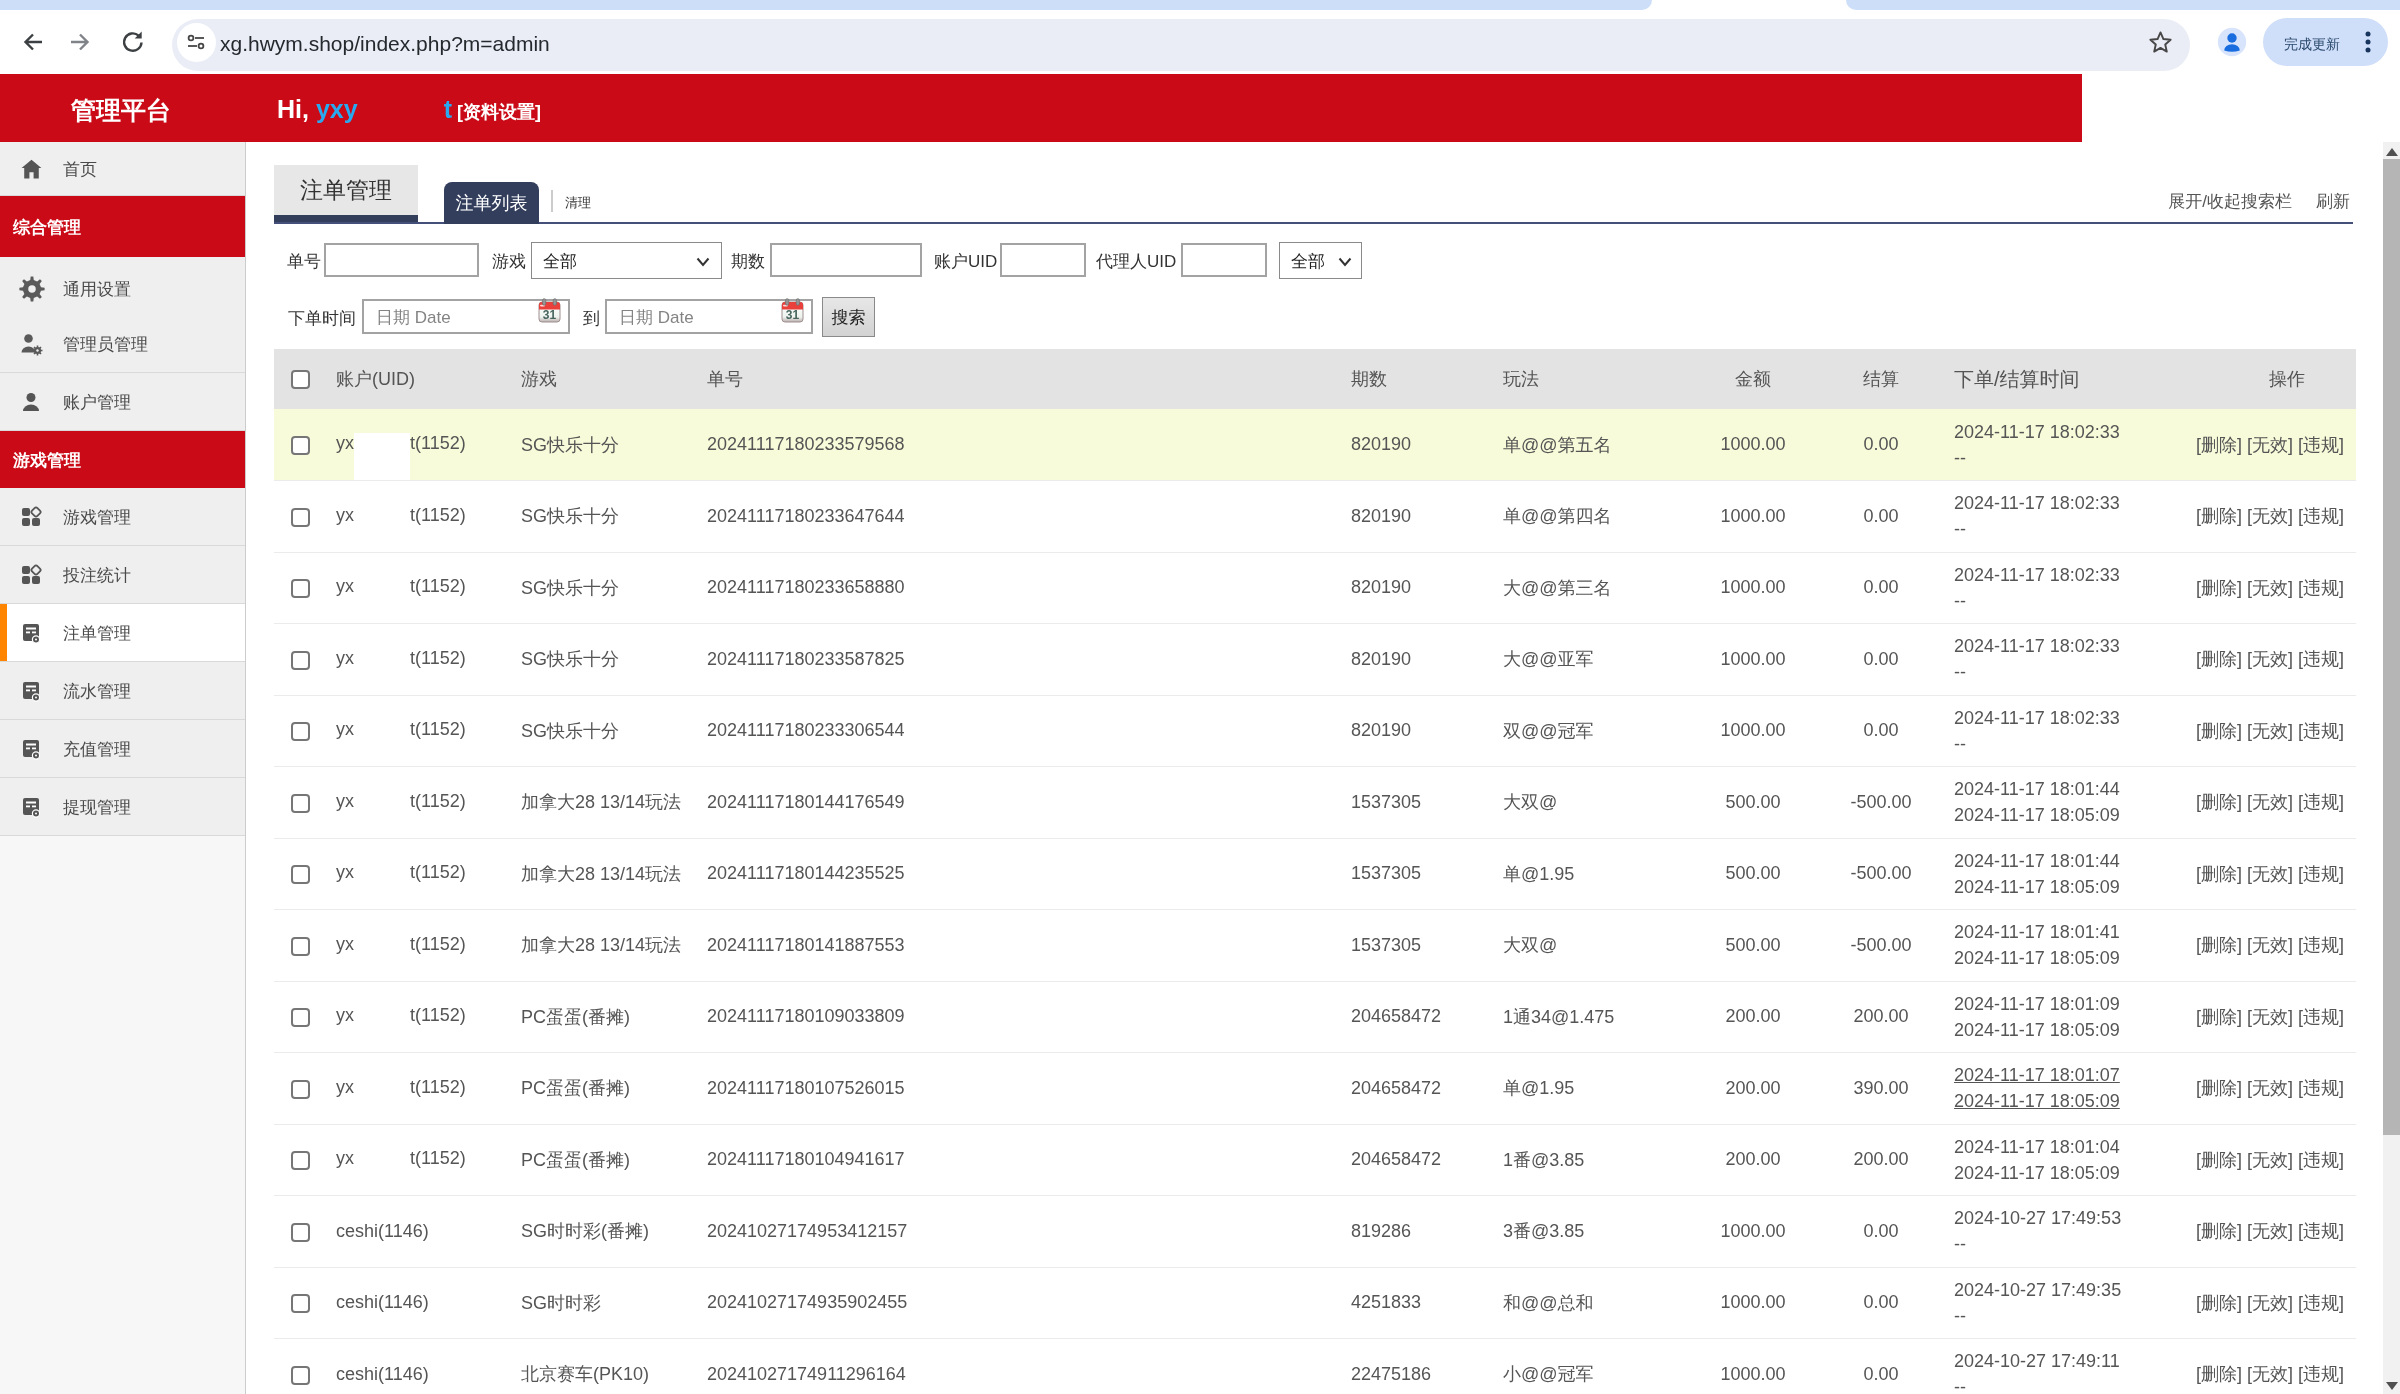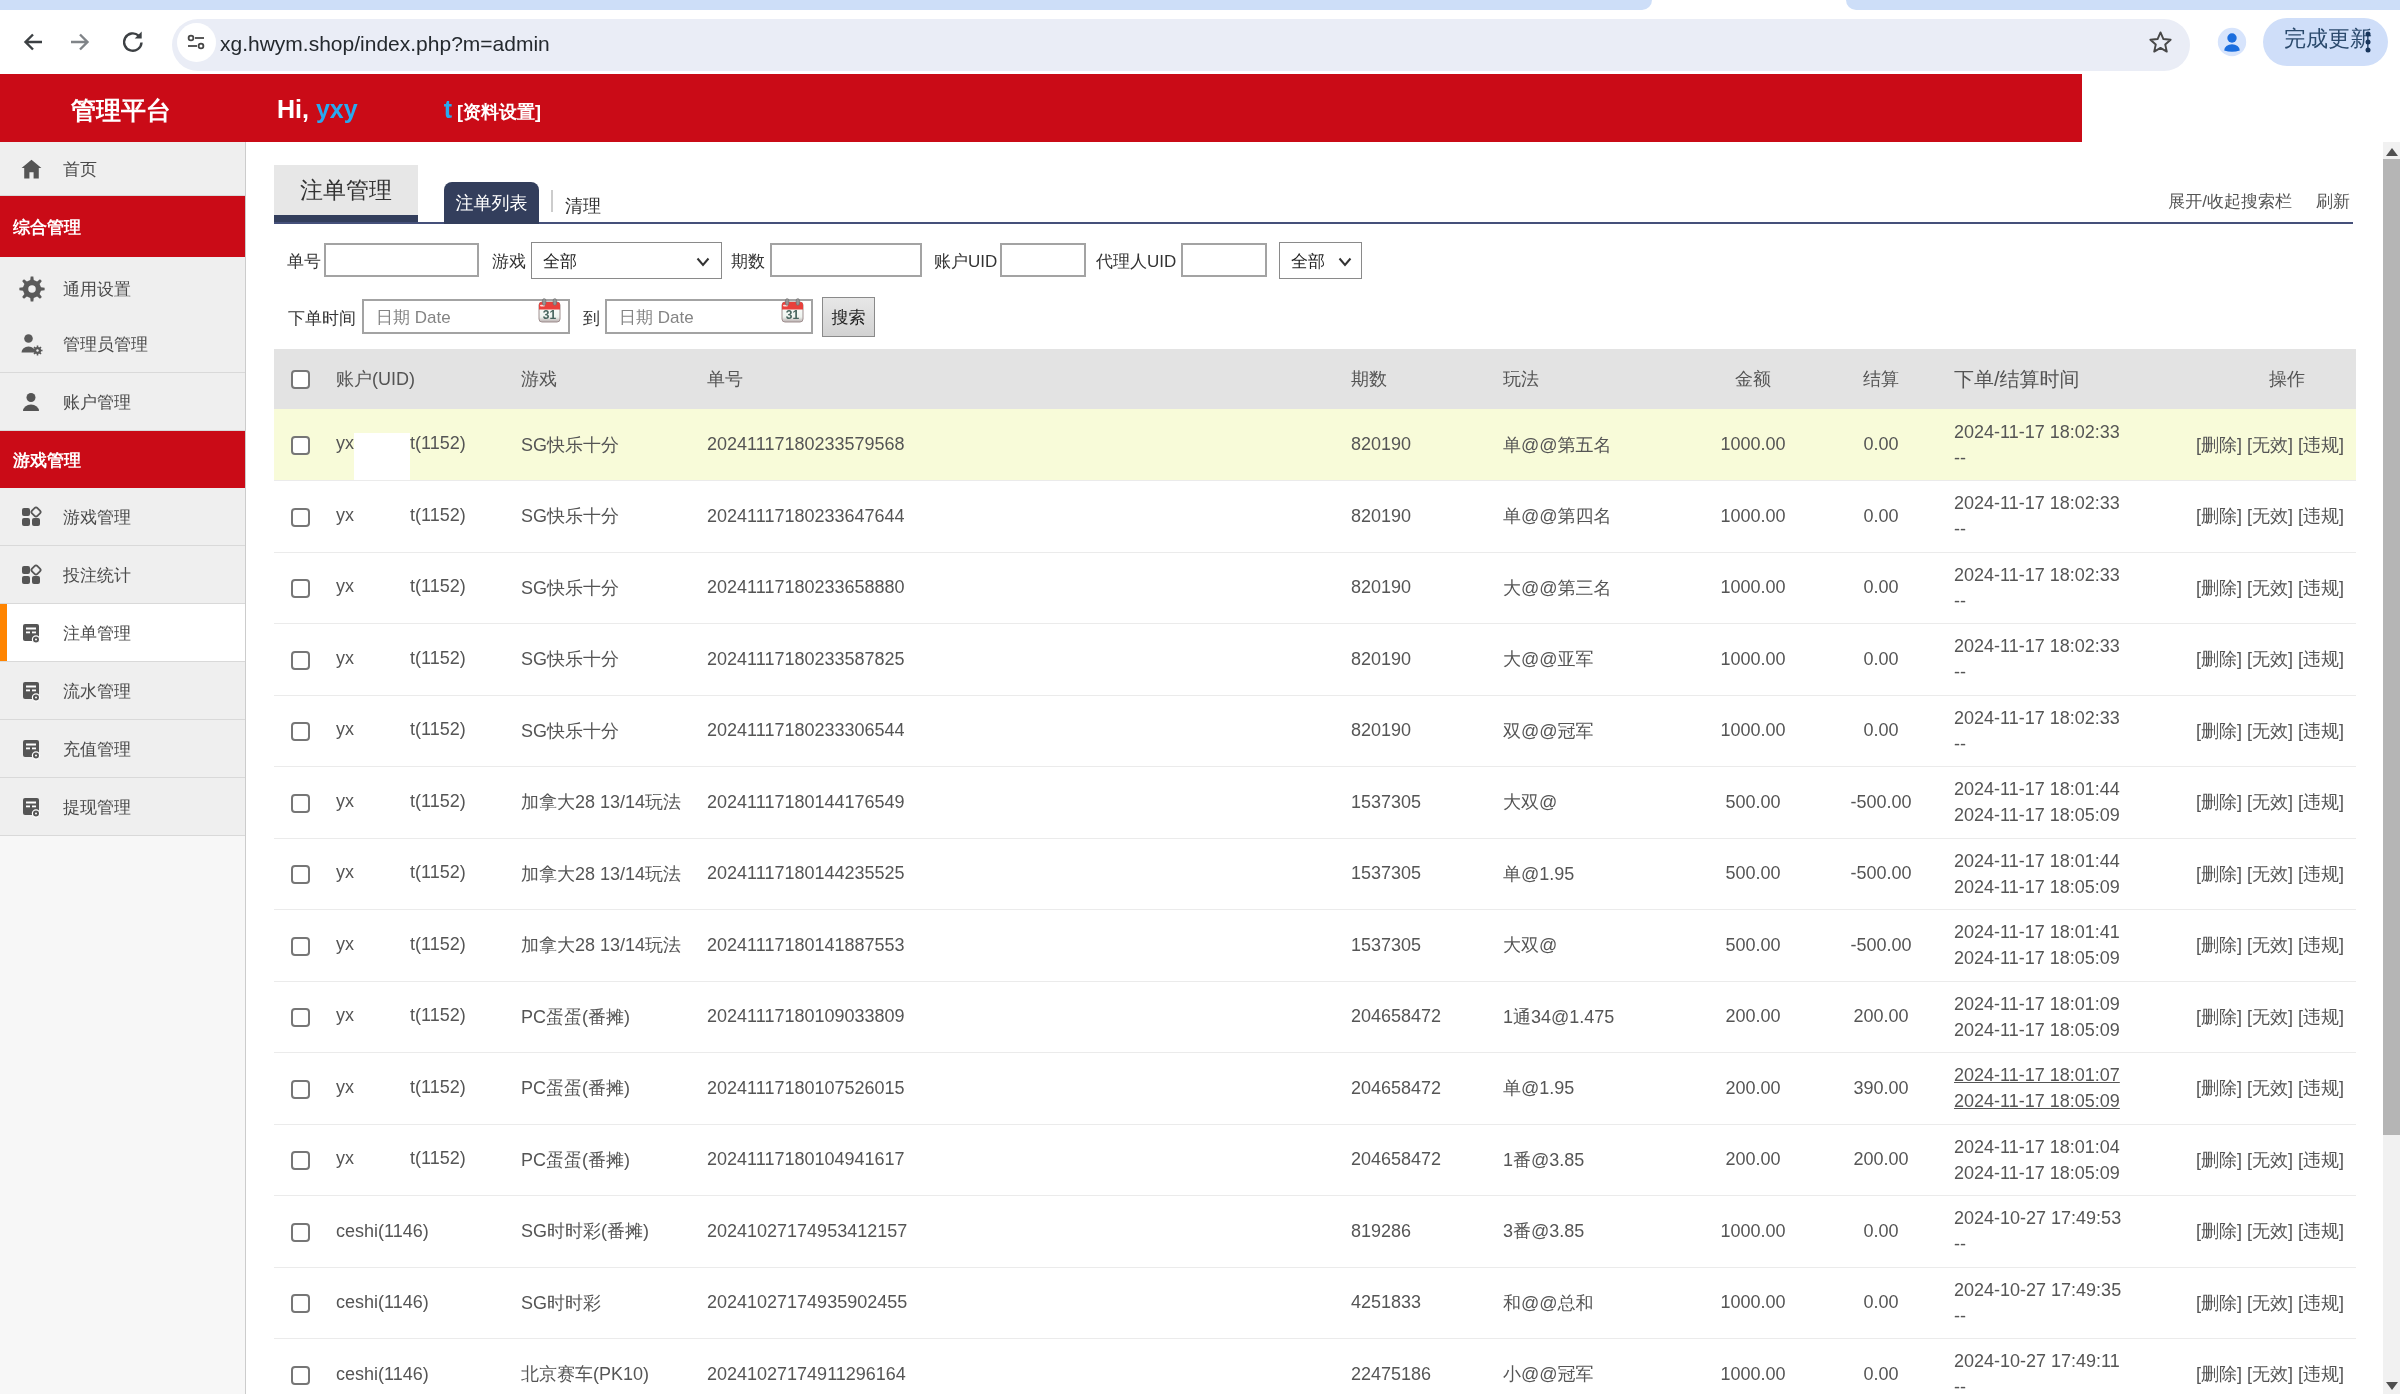--- a/index.html
+++ b/index.html
@@ -9,21 +9,21 @@
 
 
 #tabstrip { left:0; top:0; width:2400px; height:10px; background:#cddef8; }
 #tabwhite { left:1638px; top:0; width:222px; height:10px; background:#fff; }
 .tabcorner { top:0; width:14px; height:10px; background:#cddef8; }
 #toolbar { left:0; top:10px; width:2400px; height:64px; background:#ffffff; }
 #urlpill { left:172px; top:19px; width:2018px; height:52px; border-radius:26px; background:#eaedf6; }
 #sitecircle { left:177px; top:23px; width:39px; height:39px; border-radius:50%; background:#fff; }
 #urltext { left:220px; top:32px; font-size:21px; color:#24292e; }
 #updpill { left:2263px; top:18px; width:125px; height:48px; border-radius:24px; background:#cfdef9; }
-#updtext { left:2284px; top:24px; font-size:22px; color:#2b4a6d; }
+#updtext { left:2284px; top:36px; font-size:14px; color:#2b4a6d; }
 
 
 #redbar { left:0; top:74px; width:2082px; height:68px; background:#ca0b17; }
 #logo { left:71px; top:94px; font-size:25px; font-weight:bold; color:#fff; }
 #hiline { left:277px; top:95px; font-size:25px; font-weight:bold; color:#fff; white-space:nowrap; }
 #hiline .blue { color:#29aaf0; }
 
 
 #sidebar { left:0; top:142px; width:246px; height:1252px; background:#f7f7f7; border-right:1px solid #ccc; }
 .sitem { position:absolute; left:0; width:245px; background:#efefef; border-bottom:1px solid #d9d9d9; }
@@ -36,21 +36,21 @@
 
 
 #content { left:247px; top:142px; width:2136px; height:1252px; background:#fff; }
 #titlebox { left:27px; top:23px; width:144px; height:50px; background:#e7e7e7; }
 #titlebox span { position:absolute; left:50%; top:50%; transform:translate(-50%,-50%); font-size:23px; color:#333; white-space:nowrap; }
 #titleunder { left:27px; top:73px; width:144px; height:7px; background:#333e5c; }
 #tabline { left:27px; top:80px; width:2079px; height:2px; background:#45507a; }
 #tab1 { left:197px; top:40px; width:95px; height:42px; background:#333e5c; border-radius:8px 8px 0 0; }
 #tab1 span { position:absolute; left:50%; top:50%; transform:translate(-50%,-50%); font-size:18px; color:#fff; white-space:nowrap; }
 #tabsep { left:304px; top:48px; width:2px; height:22px; background:#ccc; }
-#tab2 { left:318px; top:52px; font-size:18px; color:#333; }
+#tab2 { left:318px; top:52px; font-size:13px; color:#333; }
 #toplinks { right:33px; top:48px; font-size:17px; color:#555; }
 
 .flabel { position:absolute; font-size:17px; color:#333; white-space:nowrap; }
 .finput { position:absolute; background:#fff; border:2px solid #a3a3a3; }
 .fselect { position:absolute; background:#fff; border:1px solid #8a8a8a; }
 .fselect .st { position:absolute; left:11px; top:50%; transform:translateY(-50%); font-size:17px; color:#222; }
 .datetxt { position:absolute; left:12px; top:50%; transform:translateY(-50%); font-size:17px; color:#848484; }
 
 #searchbtn { left:575px; top:155px; width:53px; height:40px; background:linear-gradient(#e7e7e7,#d2d2d2); border:1px solid #8a8a8a; }
 #searchbtn span { position:absolute; left:50%; top:50%; transform:translate(-50%,-50%); font-size:17px; color:#222; white-space:nowrap; }

